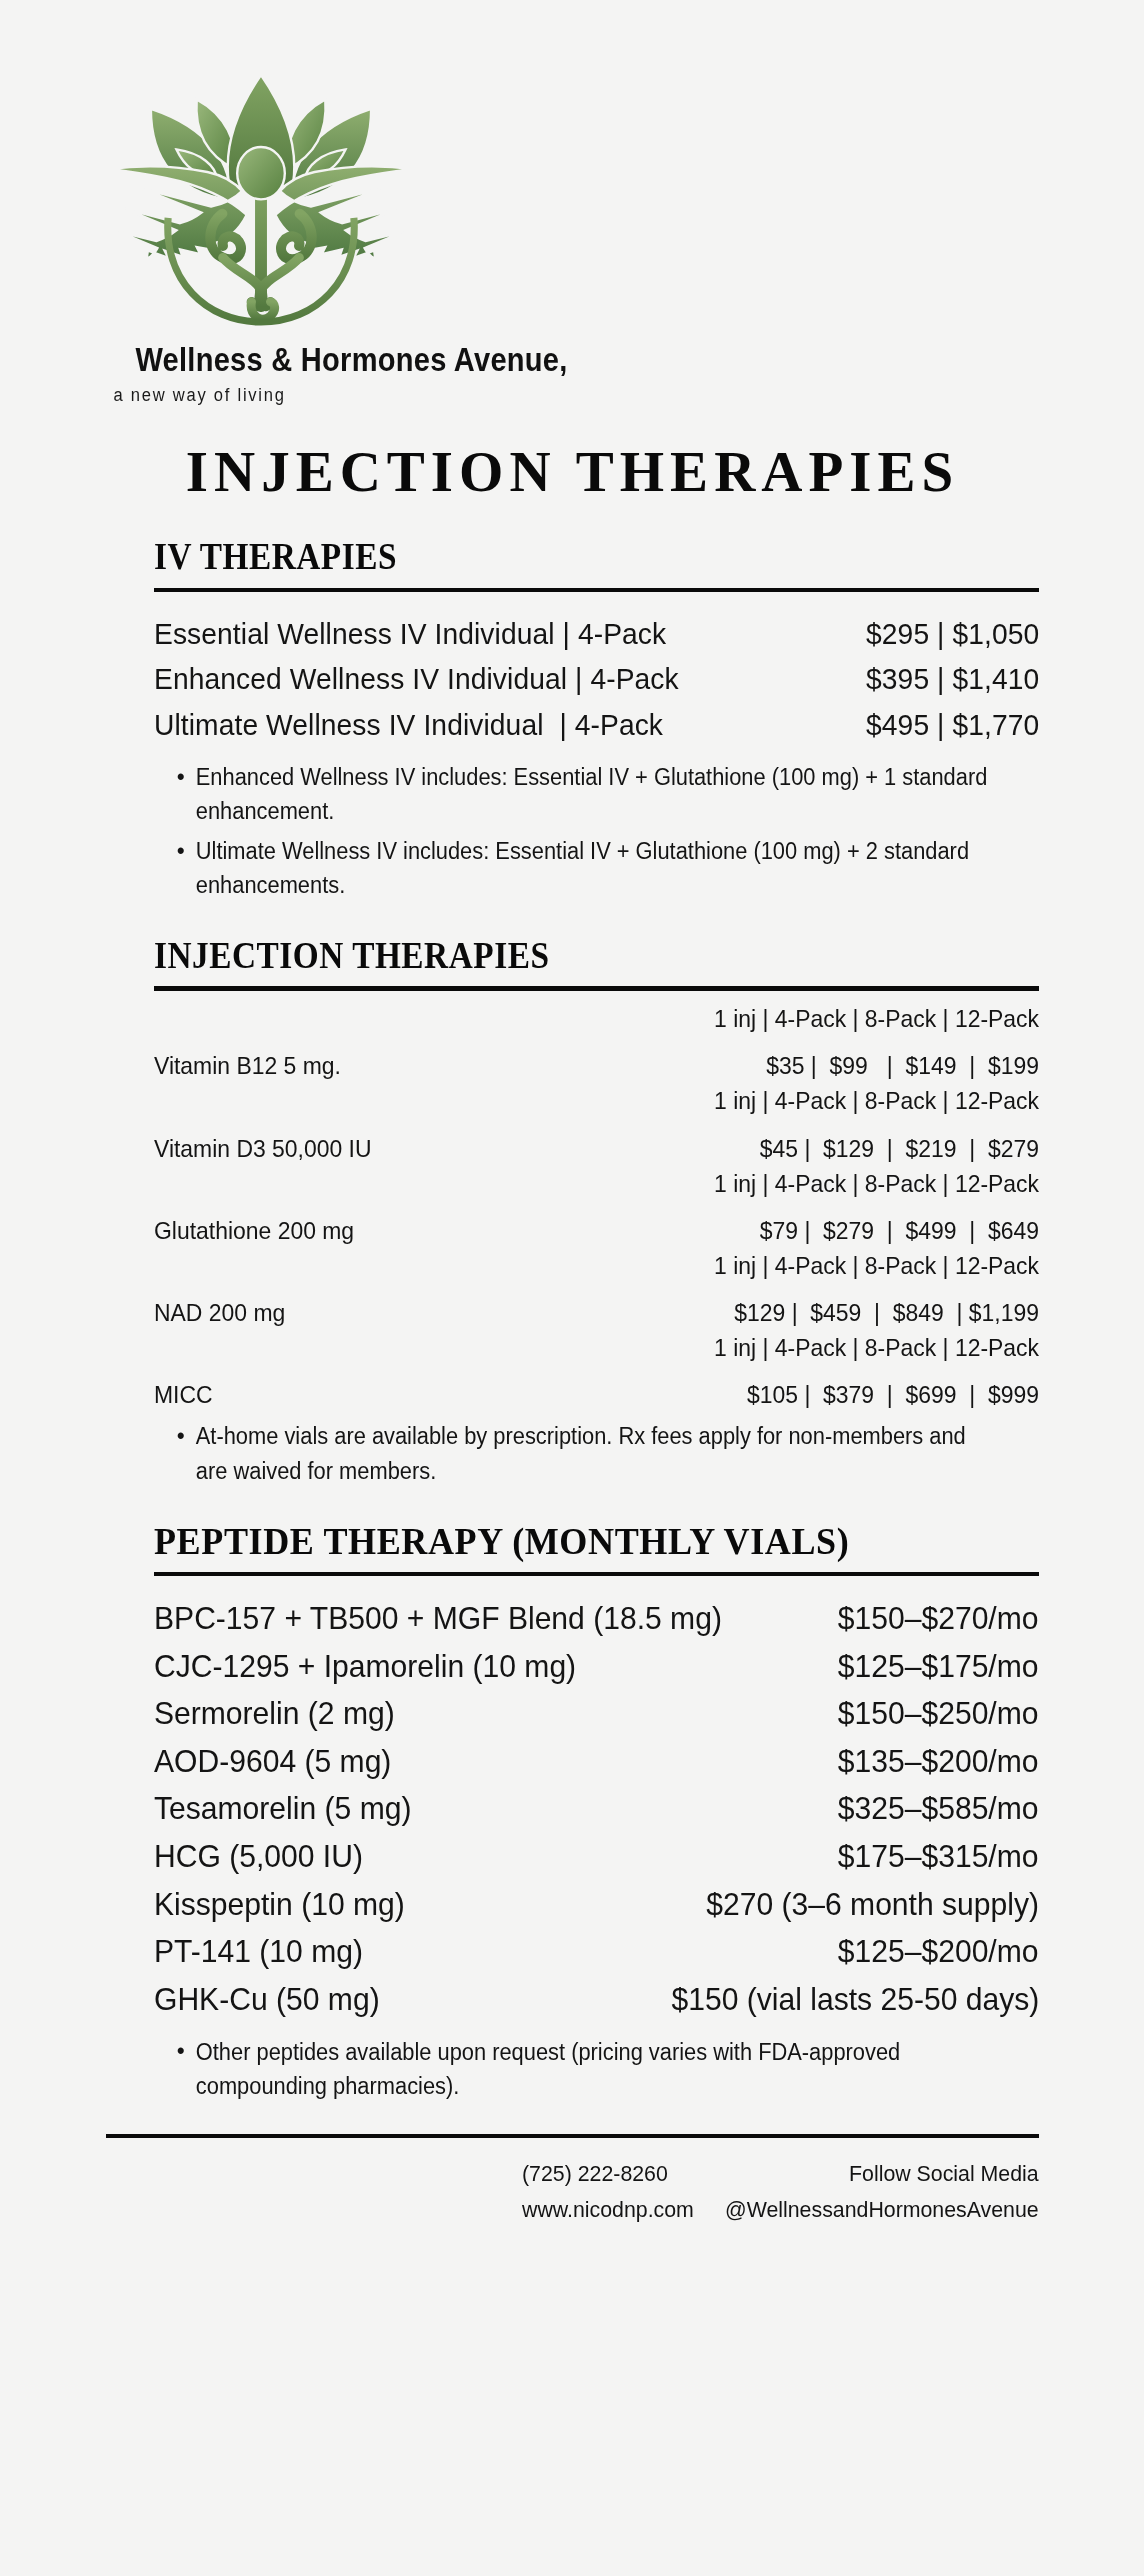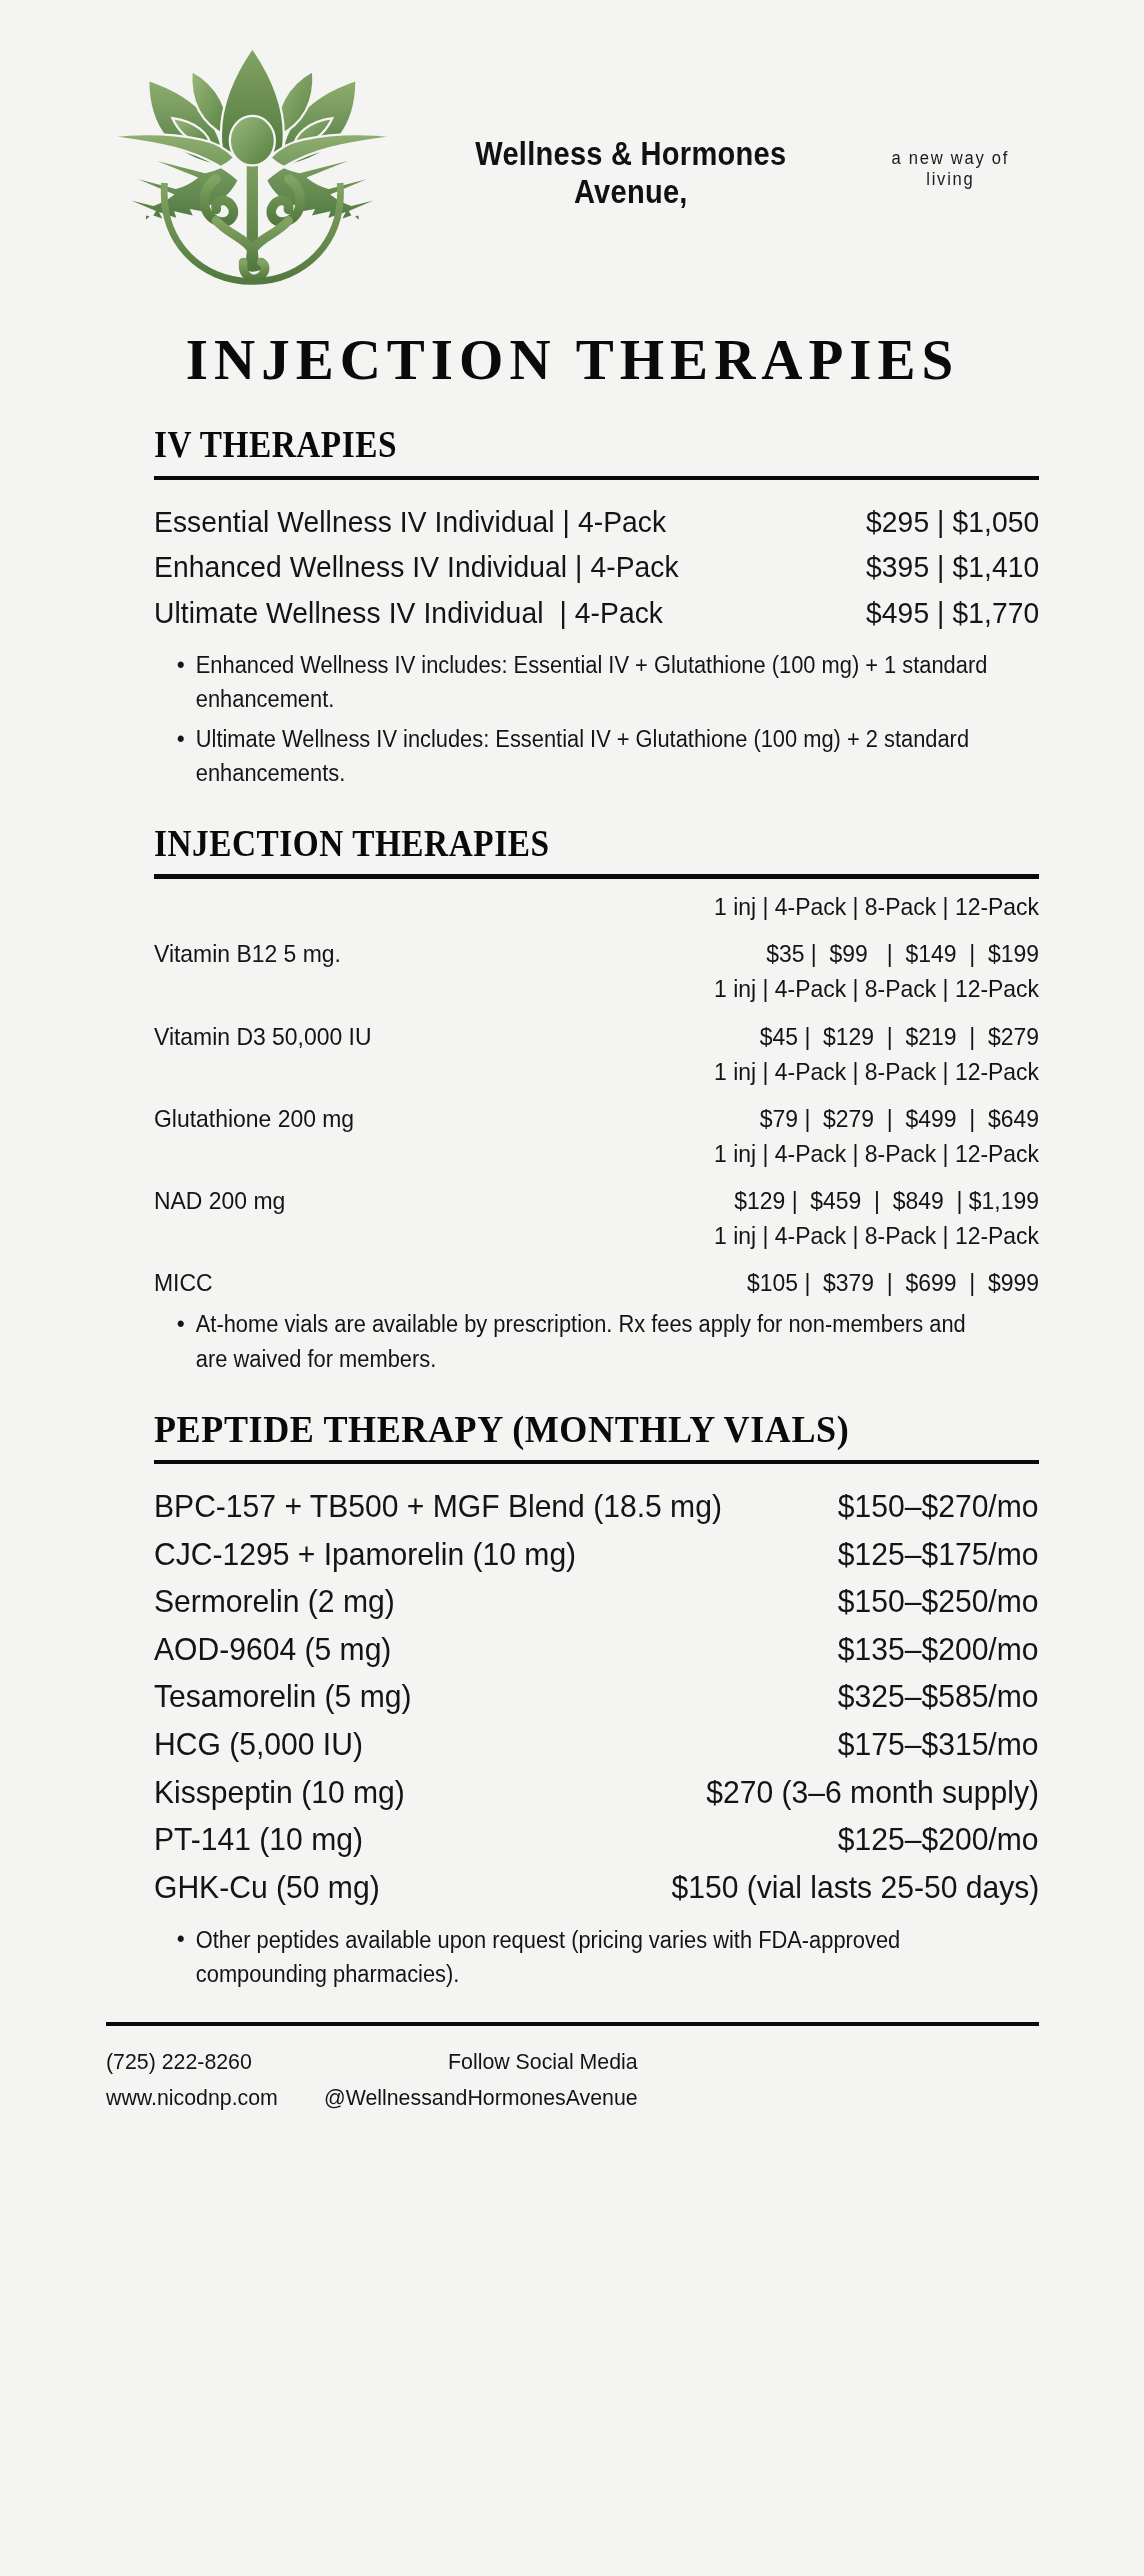--- a/index.html
+++ b/index.html
@@ -20,24 +20,24 @@
     width: 1145px;
     height: 2576px;
     background: #f4f4f3;
     box-sizing: border-box;
     padding: 0 106px;
     position: relative;
   }
 
   
   .logo-block {
-    padding-top: 38px;
-    display: flex;
-    flex-direction: row;
-    align-items: center;
+    padding-top: 72px;
+    display: flex;
+    flex-direction: column;
+    align-items: flex-start;
   }
   .logo-mark {
     width: 310px;
     height: 256px;
     display: block;
   }
   .brand-name {
     margin-top: 13px;
     font-size: 33px;
     font-weight: 700;
@@ -170,23 +170,22 @@
   
   .footer-rule {
     height: 4.2px;
     background: #0a0a0a;
     margin-top: 31px;
     width: 100%;
   }
   .footer {
     margin-top: 16.7px;
     display: flex;
-    justify-content: flex-start;
+    justify-content: flex-end;
     align-items: flex-start;
-    gap: 15px;
   }
   .footer-col { font-size: 22.7px; line-height: 1.62; color: #141414; }
   .footer-col.left { text-align: left; transform: scaleX(0.94); transform-origin: left top; }
   .footer-col.right { text-align: right; transform: scaleX(0.94); transform-origin: right top; }
   .footer-line { white-space: pre; }
 </style>
 </head>
 <body>
 
 <div class="page">

